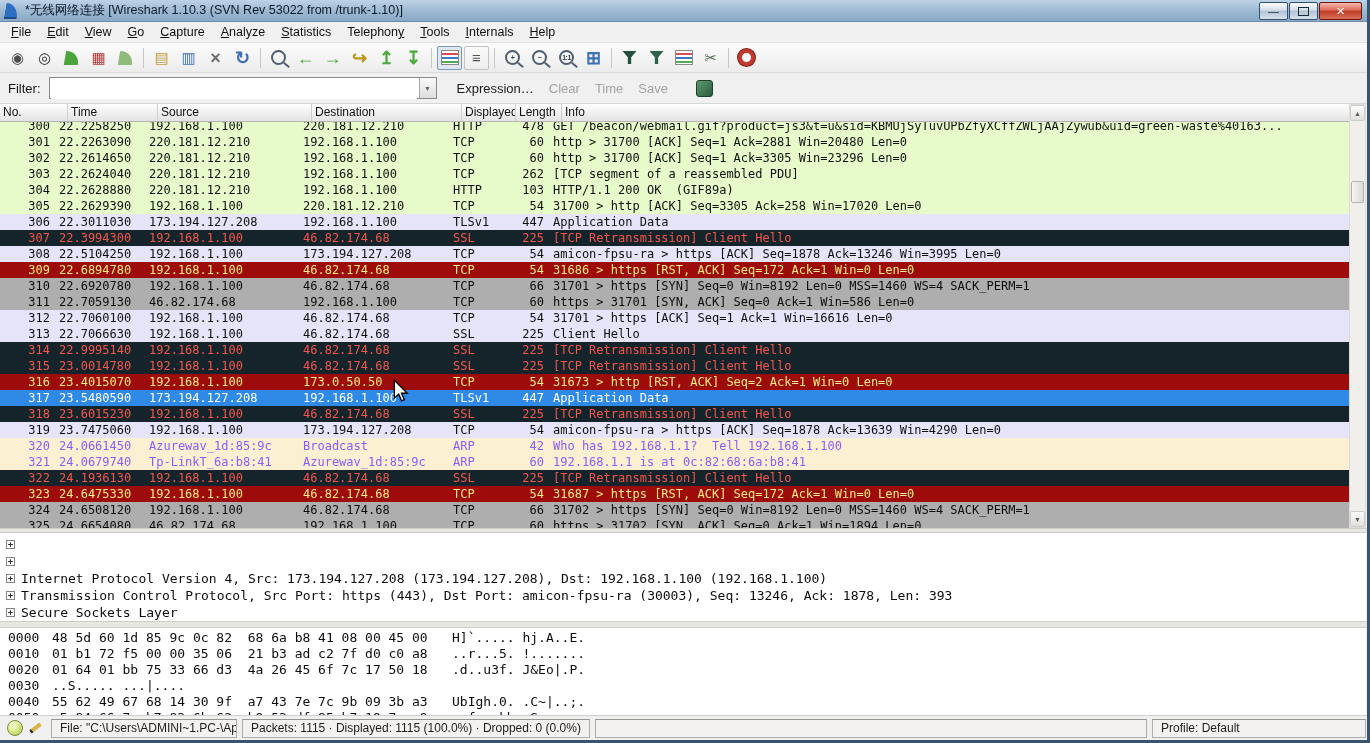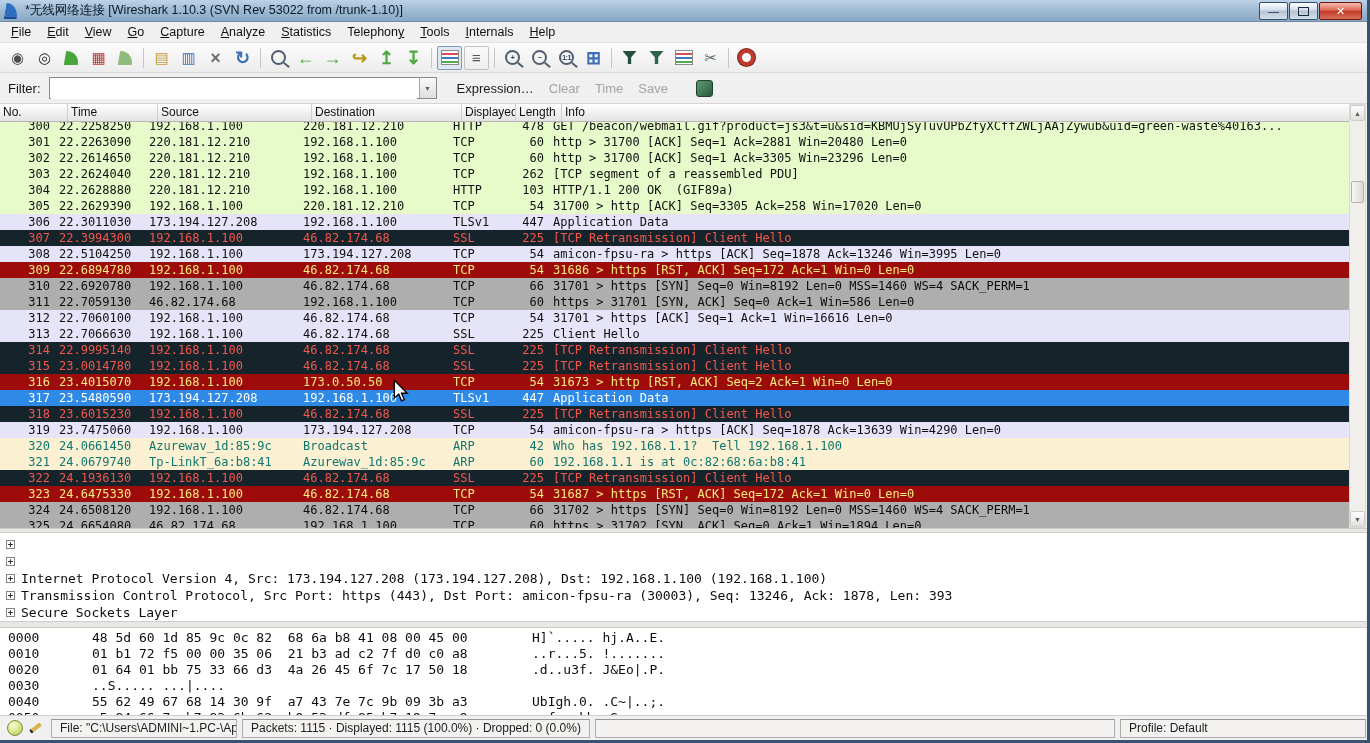--- a/index.html
+++ b/index.html
@@ -55,54 +55,54 @@
     font-size:12px;color:#111;box-sizing:border-box;}
   .hcell{box-sizing:border-box;border-right:1px solid #cfcfcf;padding:1px 0 0 3px;white-space:pre;overflow:hidden;flex:none;}
   .rows{height:406px;overflow:hidden;font-family:"DejaVu Sans Mono",monospace;font-size:12px;}
   .prow{display:flex;height:16px;line-height:16px;white-space:pre;}
   .cell{box-sizing:border-box;overflow:hidden;flex:none;padding-left:3px;}
   .s-http{background:#e7fbca;color:#101010;}
   .s-tcp{background:#e6e4f8;color:#101010;}
   .s-bad{background:#15232b;color:#f4584c;}
   .s-rst{background:#9e0b0b;color:#f6eb7f;}
   .s-syn{background:#aeaeae;color:#0c0c0c;}
-  .s-arp{background:#fbf0d2;color:#0f766e;}
+  .s-arp{background:#fbf0d2;color:#8b5cf6;}
   .s-sel{background:#2e8ae6;color:#ffffff;}
   
   .vsb{position:absolute;right:4px;top:104px;width:17px;height:424px;box-sizing:border-box;background:#f1efec;border:1px solid #dcdad6;}
   .sbarrow{position:absolute;left:0;width:15px;height:16px;box-sizing:border-box;border:1px solid #cfcdc9;border-radius:2px;
     background:linear-gradient(#fdfdfd,#e2e0dc);display:flex;align-items:center;justify-content:center;font-size:7px;color:#5a5a5a;}
   .sbthumb{position:absolute;left:1px;top:76px;width:13px;height:22px;box-sizing:border-box;border:1px solid #b4b1ac;border-radius:2px;
     background:linear-gradient(90deg,#f7f6f4,#dddad5);}
   
   .split{position:absolute;left:0;width:1370px;box-sizing:border-box;background:#e9e7e3;border-top:1px solid #cfcdc9;border-bottom:1px solid #cfcdc9;}
   .details{position:absolute;left:0;top:533px;width:1366px;height:88px;background:#fff;overflow:hidden;
     font-family:"DejaVu Sans Mono",monospace;font-size:13px;color:#0d0d0d;padding-top:3px;box-sizing:border-box;}
   .dline{height:17px;line-height:17px;display:flex;align-items:center;white-space:pre;}
   .plus{width:9px;height:9px;box-sizing:border-box;border:1px solid #848484;background:#fff;margin:0 6px 0 6px;
     position:relative;flex:none;}
   .plus::before{content:"+";position:absolute;left:0;top:-1px;width:7px;height:7px;font:bold 9px/8px "DejaVu Sans Mono",monospace;color:#333;text-align:center;}
   .hexpane{position:absolute;left:0;top:628px;width:1366px;height:87px;background:#fff;overflow:hidden;
     font-family:"DejaVu Sans Mono",monospace;font-size:13px;color:#0d0d0d;padding-top:2px;box-sizing:border-box;}
-  .hrow{height:16px;line-height:16px;display:flex;white-space:pre;gap:40px;}
+  .hrow{height:16px;line-height:16px;display:flex;white-space:pre;}
   .hoff{width:52px;padding-left:8px;box-sizing:border-box;flex:none;}
   .hbytes{width:400px;flex:none;}
   
   .statusbar{position:absolute;left:0;top:715px;width:1370px;height:25px;box-sizing:border-box;background:#f0f0f0;
     border-top:1px solid #cfcfcf;display:flex;align-items:center;font-size:12px;color:#1d1d1d;}
   .led{width:14px;height:14px;border-radius:50%;flex:none;margin:0 5px 0 7px;border:1px solid #7d8c3e;
     background:radial-gradient(circle at 35% 30%,#f8ffd8,#d3e47e 55%,#a4bd48);}
   .pencil{width:16px;height:16px;position:relative;flex:none;margin-right:7px;}
   .pencil::before{content:"";position:absolute;left:1px;top:6px;width:13px;height:4px;border-radius:1px;
     background:linear-gradient(90deg,#2e2e2e 18%,#d8b24a 18%);transform:rotate(-38deg);}
   .sbox{height:19px;box-sizing:border-box;border:1px solid #aeaca9;border-top-color:#98958f;background:#f3f2f0;
     display:flex;align-items:center;padding:0 8px;margin-right:5px;overflow:hidden;white-space:nowrap;flex:none;}
   .sbox.file{width:186px;}
   .sbox.spacer{flex:1;}
-  .sbox.profile{width:246px;margin-right:4px;}
+  .sbox.profile{width:214px;margin-right:4px;}
   
   .rframe{position:absolute;right:0;top:0;width:3px;height:743px;background:#37536e;}
   .bframe{position:absolute;left:0;top:740px;width:1370px;height:3px;background:#37536e;}
   
   .cursor{position:absolute;left:392px;top:379px;z-index:50;pointer-events:none;}
 </style>
 </head>
 <body>
 
 <div class="titlebar">

